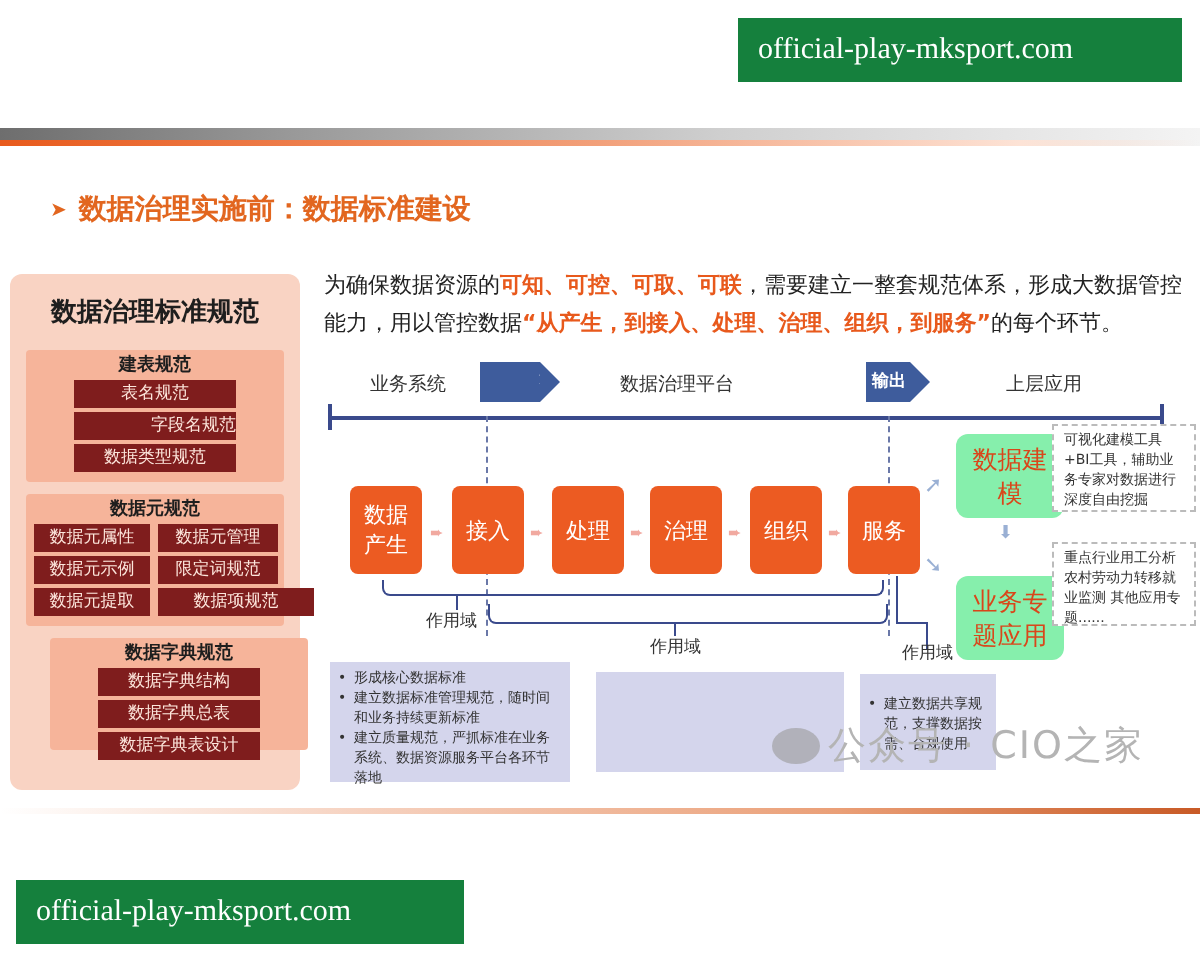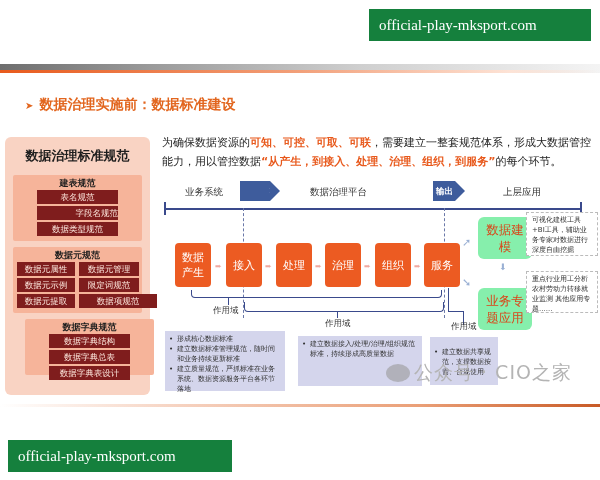--- a/index.html
+++ b/index.html
@@ -148,21 +148,20 @@
 
 <div class="scope-box" style="left:165px; top:331px; width:120px; height:60px;">
   <ul>
     <li>形成核心数据标准</li>
     <li>建立数据标准管理规范，随时间和业务持续更新标准</li>
     <li>建立质量规范，严抓标准在业务系统、数据资源服务平台各环节落地</li>
   </ul>
 </div>
 <div class="scope-box" style="left:298px; top:336px; width:124px; height:50px;">
   <ul>
-    <li>建立数据接入/处理/治理/组织规范标准，持续形成高质量数据</li>
   </ul>
 </div>
 <div class="scope-box" style="left:430px; top:337px; width:68px; height:48px; padding-top:10px;">
   <ul>
     <li>建立数据共享规范，支撑数据按需、合规使用</li>
   </ul>
 </div>
 
 <div class="wechat">
   <span class="bubble"></span>

